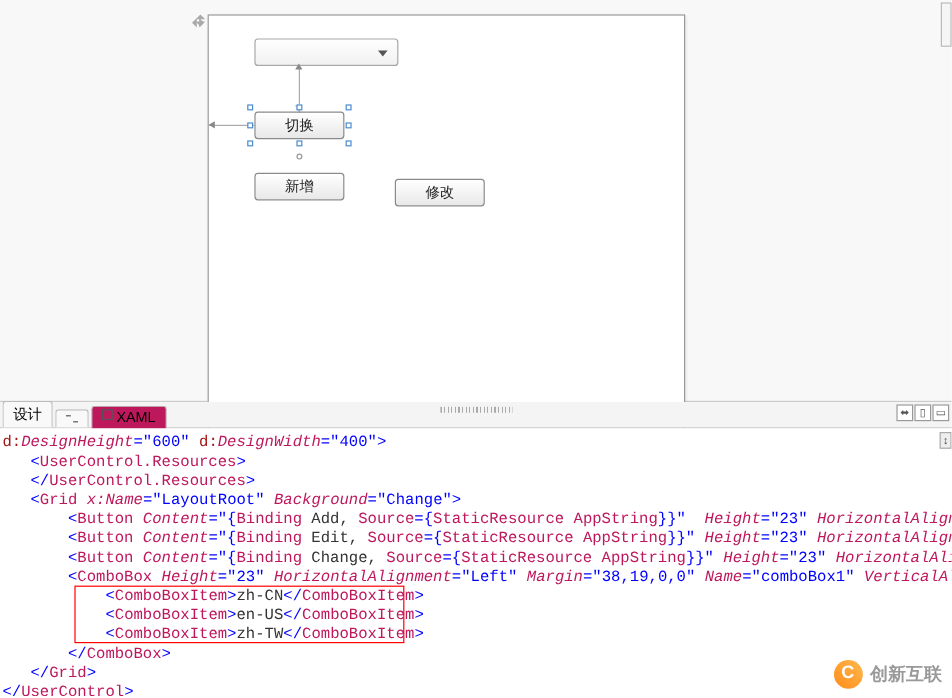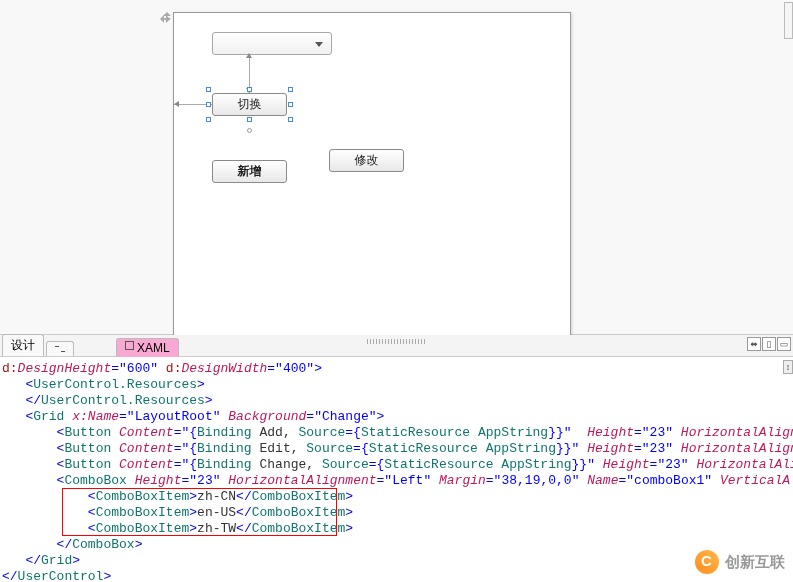--- a/index.html
+++ b/index.html
@@ -69,21 +69,21 @@
       height: 23px;
       border: 1px solid #8a8a8a;
       border-radius: 3px;
       background: linear-gradient(#fff, #e8e8e8);
       text-align: center;
       line-height: 21px;
       font-size: 12px;
       color: #222;
     }
     .btn-change { left: 38px; top: 80px; width: 75px; }
-    .btn-add    { left: 38px; top: 147px; width: 75px; font-weight: bold; }
+    .btn-add    { left: 38px; top: 131px; width: 75px; }
     .btn-edit   { left: 155px; top: 136px; width: 75px; }
     
     .sel-wrap {
       position: absolute;
       left: 35px;
       top: 77px;
       width: 81px;
       height: 29px;
       pointer-events: none;
     }
@@ -133,21 +133,21 @@
       border: 1px solid #bbb;
       border-bottom: none;
       margin-right: 2px;
       background: #f9f9f9;
       border-radius: 3px 3px 0 0;
       font-size: 12px;
       display: flex;
       align-items: flex-start;
       gap: 3px;
     }
-    .tab.active { background: #f9a8d4; position: relative; top: 1px; margin-left: 40px; }
+    .tab.active { background: #be185d; position: relative; top: 1px; }
     .swap-icon {
       display:inline-block;width:10px;height:10px;position:relative;
     }
     .swap-icon::before{content:"";position:absolute;left:0;top:2px;width:4px;height:1px;background:#555;}
     .swap-icon::after{content:"";position:absolute;right:0;bottom:2px;width:4px;height:1px;background:#555;}
     .tab .box-icon {
       width:9px;height:9px;border:1px solid #555;display:inline-block;
     }
     .tab-resizer {
       position: absolute;
@@ -187,21 +187,21 @@
     .code-area pre {
       font-family: Consolas, "Courier New", monospace;
       font-size: 13px;
       line-height: 16px;
       white-space: pre;
       color: #333;
     }
     .code-area .t-blue { color: #0000ff; }
     .code-area .t-red  { color: #a31515; }
     .code-area .t-attr { color: #be185d; font-style: italic; }
-    .code-area .t-brown { color: #0f766e; }
+    .code-area .t-brown { color: #be185d; }
     .highlight-box {
       position: absolute;
       left: 62px;
       top: 131px;
       width: 275px;
       height: 48px;
       border: 1px solid #ff0000;
       pointer-events: none;
     }
     .code-overflow {

